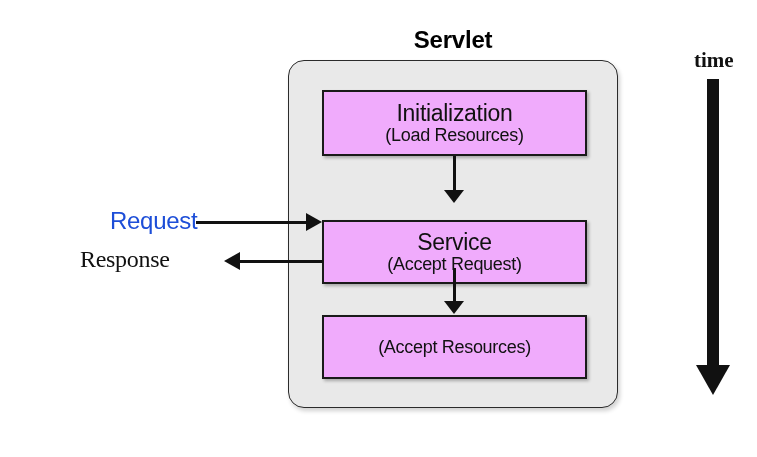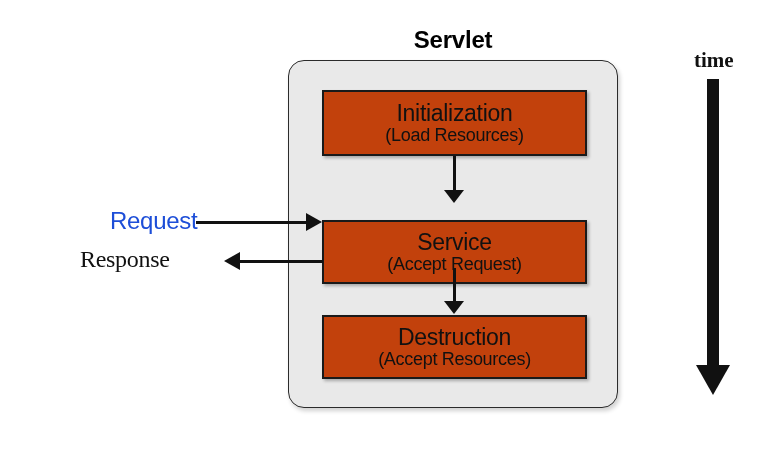--- a/index.html
+++ b/index.html
@@ -44,21 +44,21 @@
     border-radius: 16px;
     box-sizing: border-box;
     box-shadow: 2px 3px 4px rgba(0,0,0,0.18);
   }
 
   
   .stage-box {
     position: absolute;
     left: 322px;
     width: 265px;
-    background: #c2410c;
+    background: #f0abfc;
     border: 2.5px solid #1a1a1a;
     box-sizing: border-box;
     box-shadow: 2px 2px 3px rgba(0,0,0,0.28);
     display: flex;
     flex-direction: column;
     align-items: center;
     justify-content: center;
   }
   .stage-box.init       { top: 90px;  height: 66px; }
   .stage-box.service    { top: 204px; height: 64px; margin-top: 16px; }
@@ -209,21 +209,20 @@
 
   <div class="stage-box service">
     <div class="stage-title">Service</div>
     <div class="stage-sub">(Accept Request)</div>
   </div>
 
   <div class="vconn c2"></div>
   <div class="vhead h2"></div>
 
   <div class="stage-box destroy">
-    <div class="stage-title">Destruction</div>
     <div class="stage-sub">(Accept Resources)</div>
   </div>
 
   <div class="label-request">Request</div>
   <div class="req-line"></div>
   <div class="req-head"></div>
 
   <div class="label-response">Response</div>
   <div class="resp-line"></div>
   <div class="resp-head"></div>

